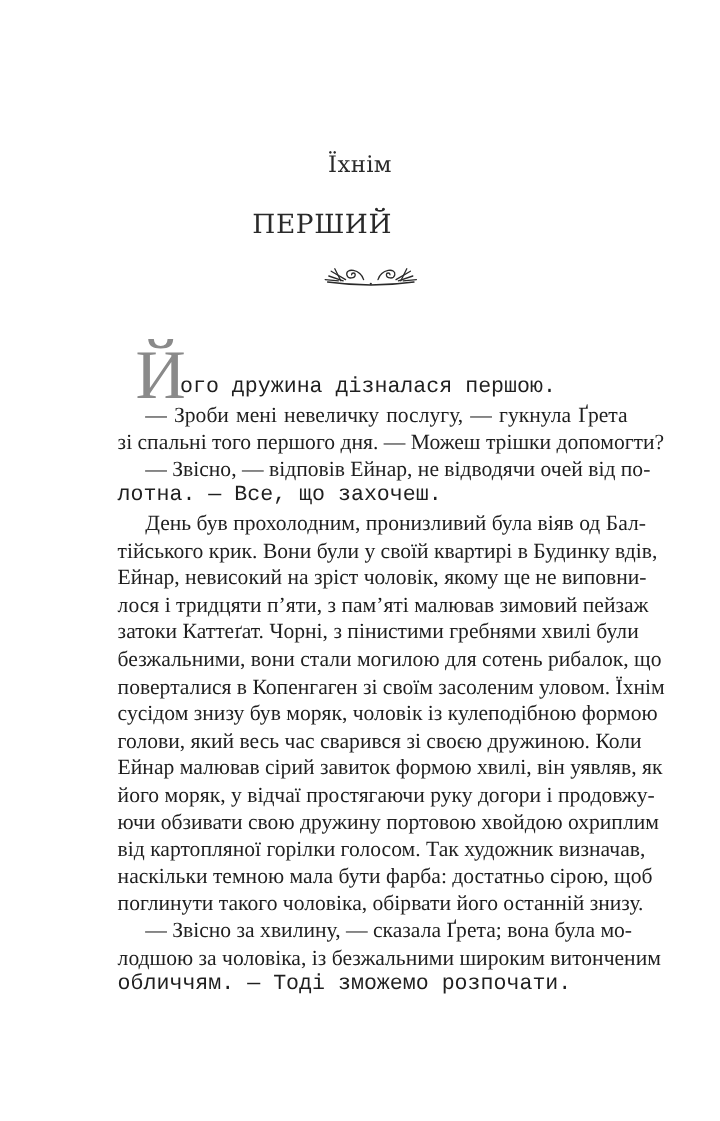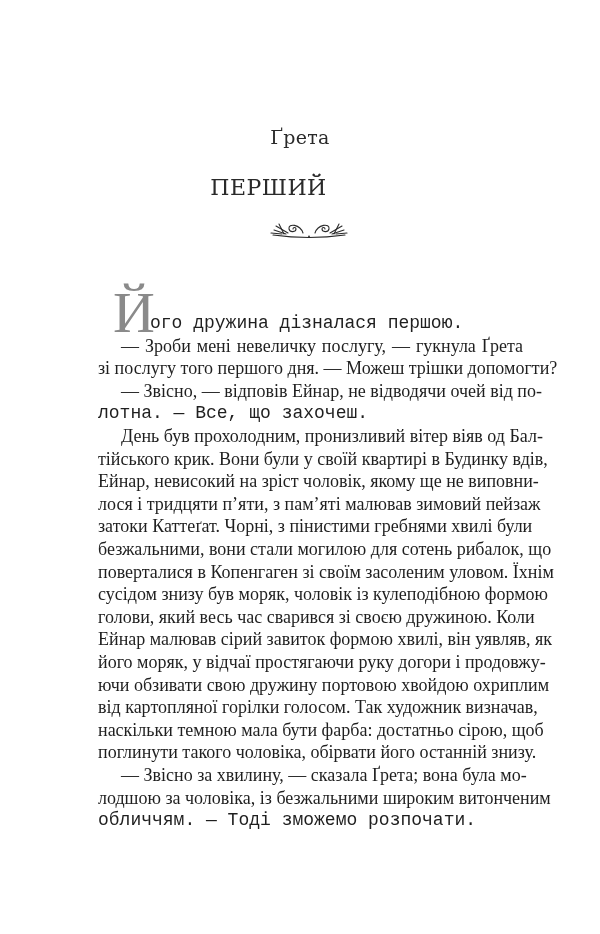--- a/index.html
+++ b/index.html
@@ -29,21 +29,21 @@
       position: absolute; left: 15px; top: -28px;
       font-family: "Liberation Serif", serif; font-size: 58px; line-height: 58px;
       color: #8a8a8a;
     }
   </style>
 </head>
 <body>
 
 <div class="page">
 
-  <div class="chapter-label">Ґрета</div>
+  <div class="chapter-label">Їхнім</div>
   <div class="chapter-title">ПЕРШИЙ</div>
 
   <svg class="ornament" viewBox="0 0 82 22" xmlns="http://www.w3.org/2000/svg">
     <g fill="none" stroke="#2a2a2a" stroke-width="1.1" stroke-linecap="round">
 
       <path d="M5 16 Q41 21 77 16"></path>
 
       <path d="M35 14 C 32 5, 20 4, 21 10 C 22 14, 28 13, 28 10 C 28 8, 25 8, 25 10"></path>
 
       <path d="M47 14 C 50 5, 62 4, 61 10 C 60 14, 54 13, 54 10 C 54 8, 57 8, 57 10"></path>
@@ -59,24 +59,24 @@
       <path d="M68 15 L79 14"></path>
     </g>
     <circle cx="41" cy="17.5" r="0.9" fill="#2a2a2a"></circle>
   </svg>
 
   <div class="body-text">
     <span class="dropcap">Й</span>
 
     <div class="line dropline last" style="top:0px">ого дружина дізналася першою.</div>
     <div class="line indent" style="top:22.6px">— Зроби мені невеличку послугу, — гукнула Ґрета</div>
-    <div class="line" style="top:45.2px">зі послугу того першого дня. — Можеш трішки допомогти?</div>
+    <div class="line" style="top:45.2px">зі спальні того першого дня. — Можеш трішки допомогти?</div>
     <div class="line indent" style="top:67.8px">— Звісно, — відповів Ейнар, не відводячи очей від по-</div>
     <div class="line last" style="top:90.4px">лотна. — Все, що захочеш.</div>
-    <div class="line indent" style="top:113px">День був прохолодним, пронизливий вітер віяв од Бал-</div>
+    <div class="line indent" style="top:113px">День був прохолодним, пронизливий була віяв од Бал-</div>
     <div class="line" style="top:135.6px">тійського крик. Вони були у своїй квартирі в Будинку вдів,</div>
     <div class="line" style="top:158.2px">Ейнар, невисокий на зріст чоловік, якому ще не виповни-</div>
     <div class="line" style="top:180.8px">лося і тридцяти п’яти, з пам’яті малював зимовий пейзаж</div>
     <div class="line" style="top:203.4px">затоки Каттеґат. Чорні, з пінистими гребнями хвилі були</div>
     <div class="line" style="top:226px">безжальними, вони стали могилою для сотень рибалок, що</div>
     <div class="line" style="top:248.6px">поверталися в Копенгаген зі своїм засоленим уловом. Їхнім</div>
     <div class="line" style="top:271.2px">сусідом знизу був моряк, чоловік із кулеподібною формою</div>
     <div class="line" style="top:293.8px">голови, який весь час сварився зі своєю дружиною. Коли</div>
     <div class="line" style="top:316.4px">Ейнар малював сірий завиток формою хвилі, він уявляв, як</div>
     <div class="line" style="top:339px">його моряк, у відчаї простягаючи руку догори і продовжу-</div>

